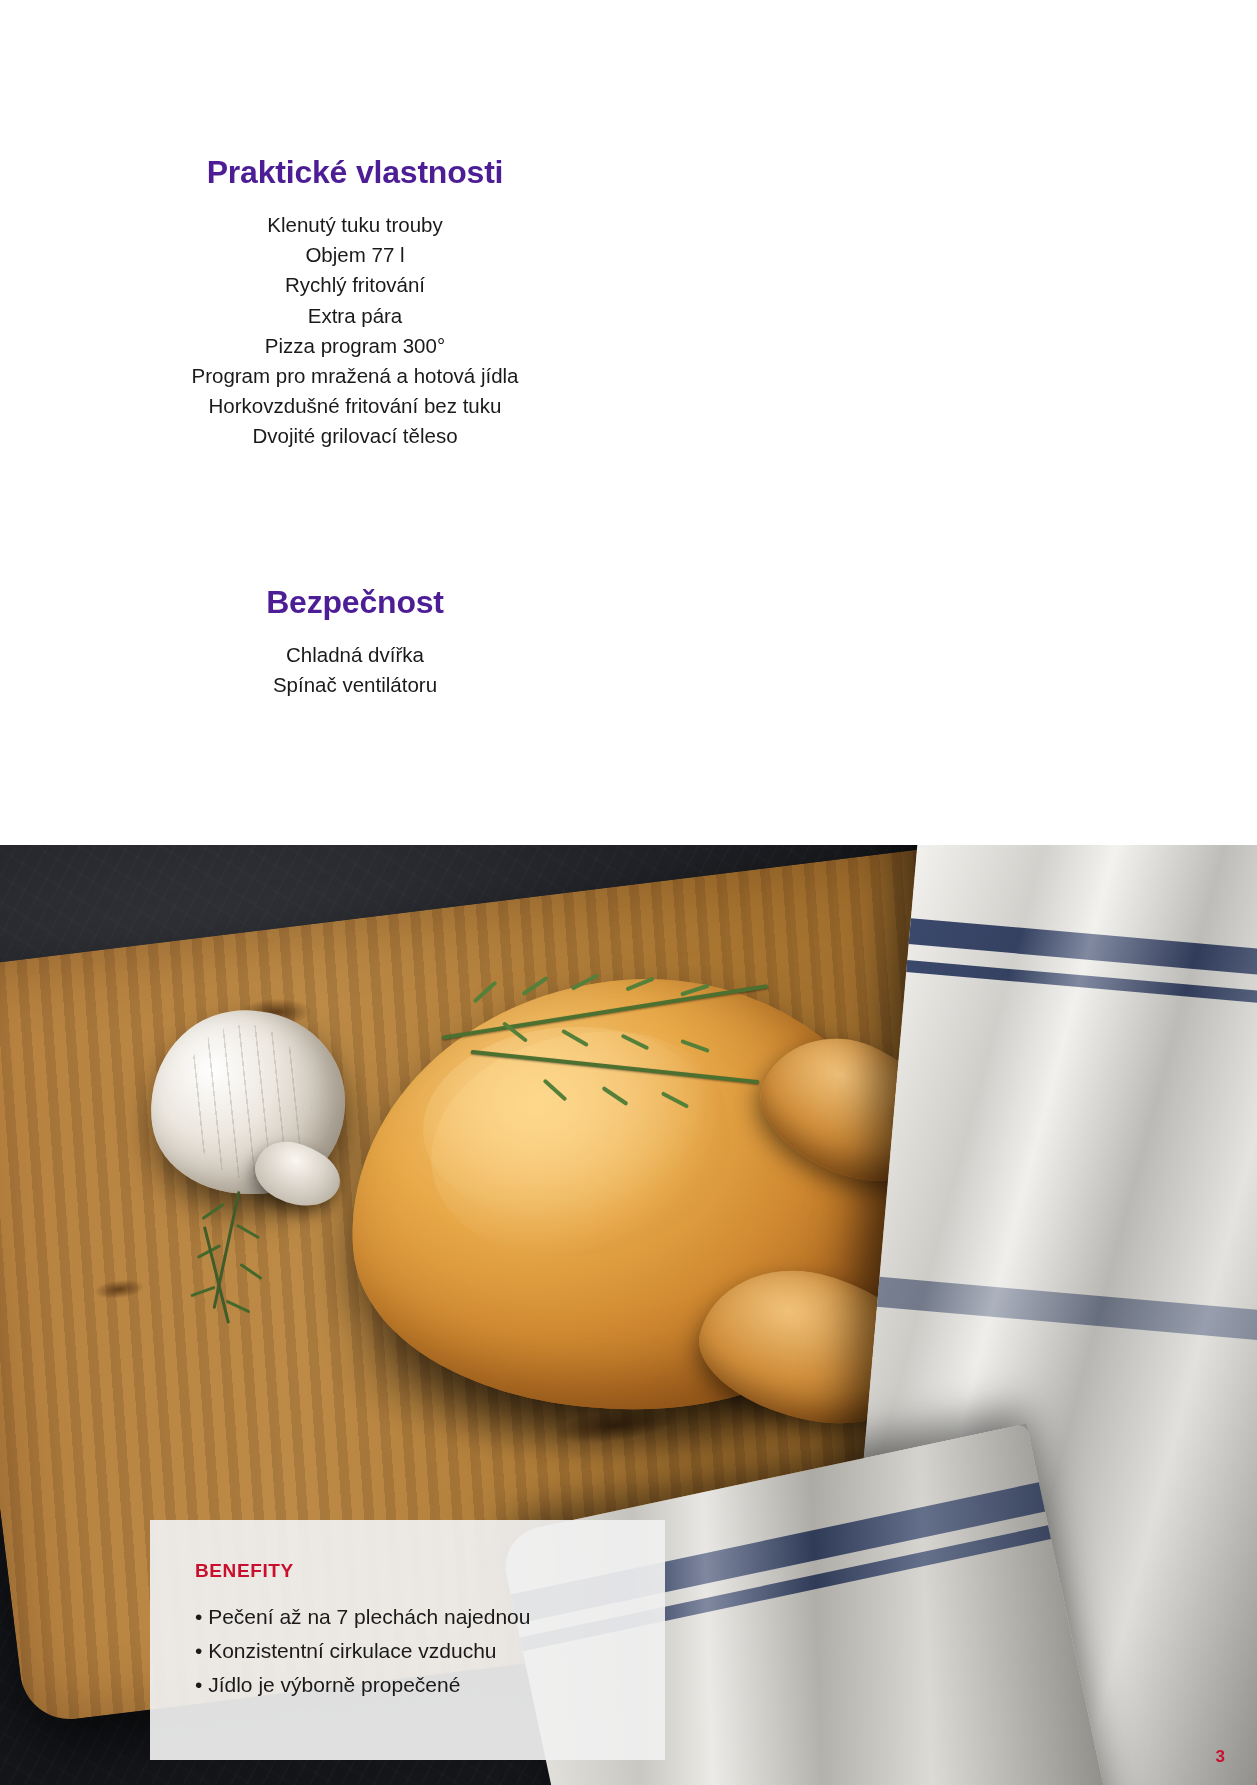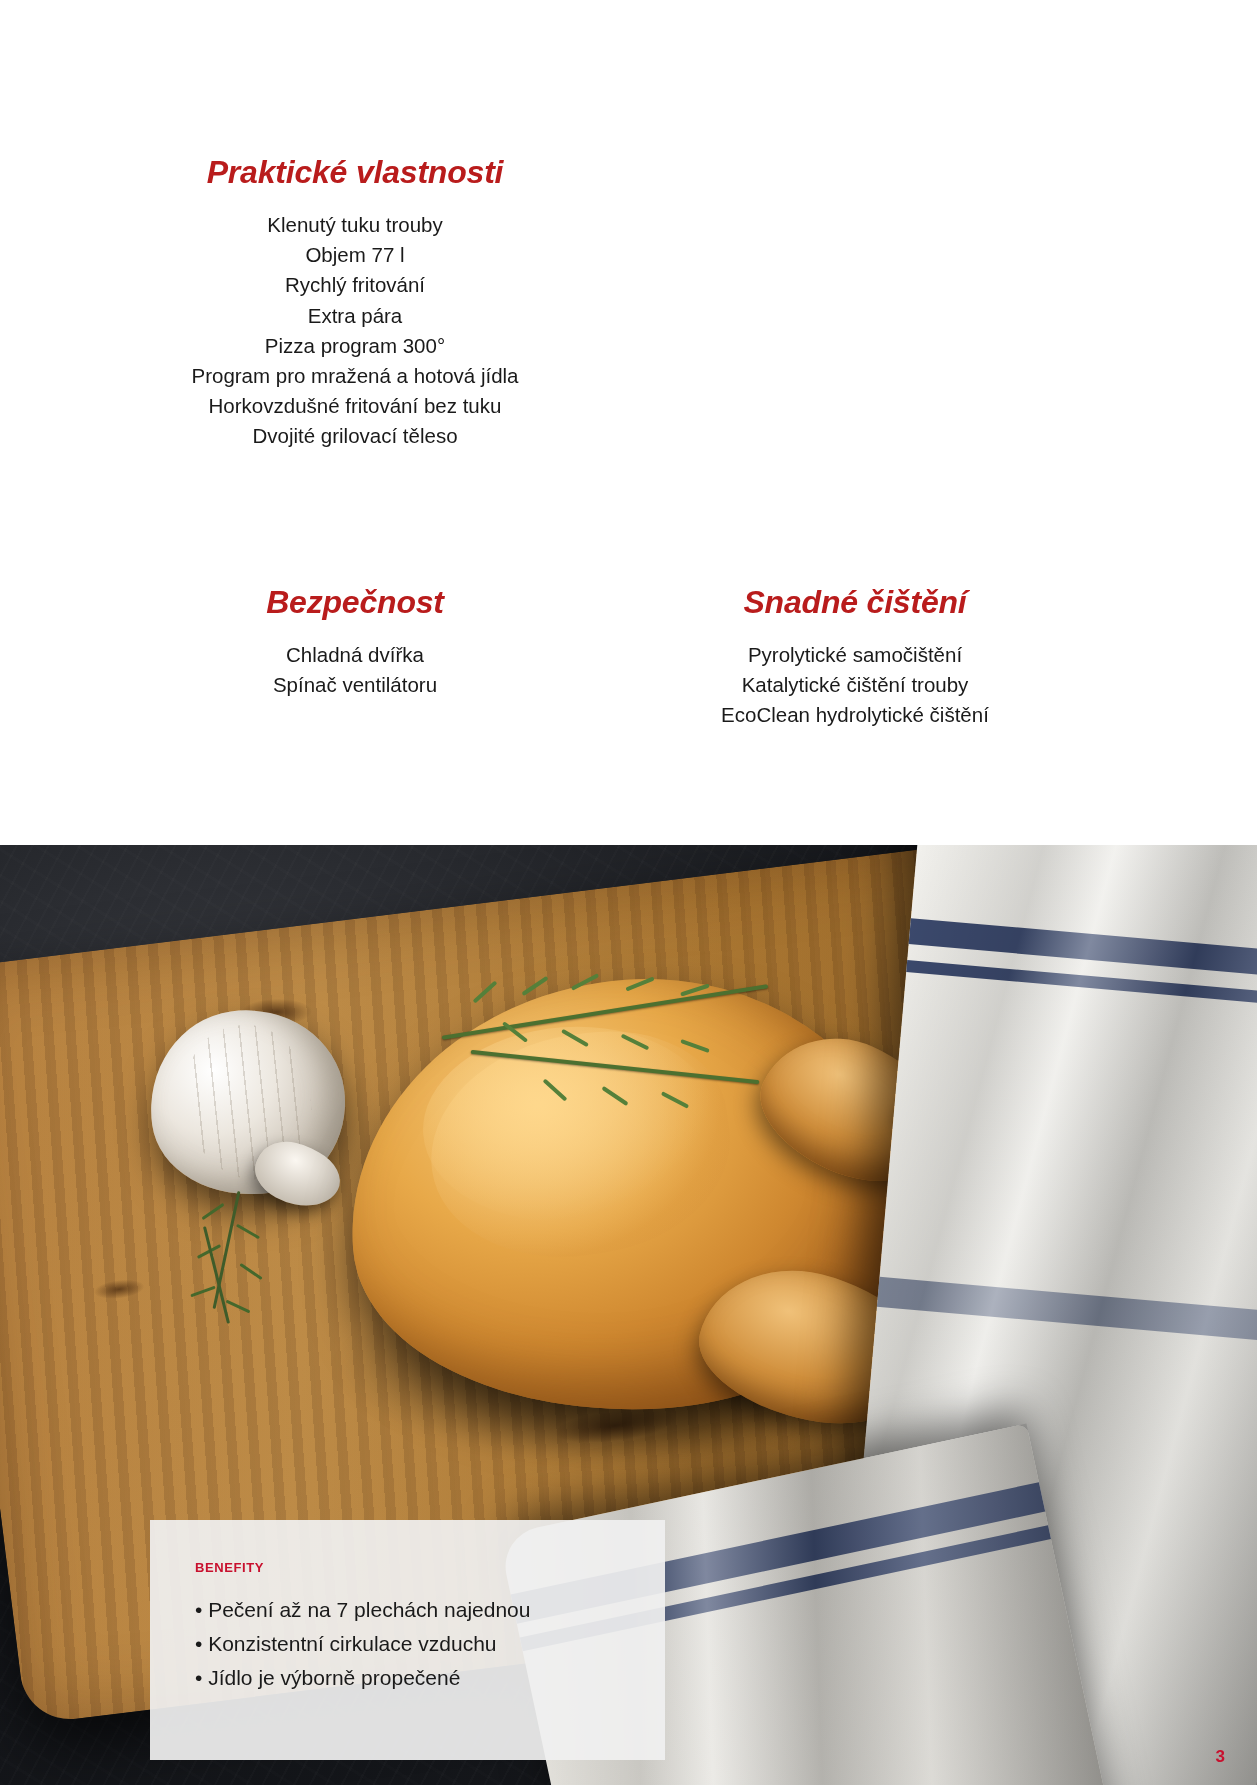--- a/index.html
+++ b/index.html
@@ -31,27 +31,26 @@
     width: 1257px;
     height: 840px;
   }
 
   .feat-block {
     position: absolute;
     text-align: center;
   }
 
   .feat-title {
-    color: #b91c1c;
+    color: #4c1d95;
     font-weight: bold;
     font-size: 32px;
     letter-spacing: -0.2px;
     margin: 0 0 20px 0;
     line-height: 1.1;
-    font-style: italic;
   }
 
   .feat-list {
     list-style: none;
     margin: 0;
     padding: 0;
     color: #1a1a1a;
     font-size: 20.5px;
     line-height: 1.47;
     font-weight: 400;
@@ -305,21 +304,21 @@
     top: 1520px;
     width: 515px;
     height: 240px;
     background: rgba(240, 240, 240, 0.93);
     padding: 40px 0 0 45px;
     box-sizing: border-box;
   }
   .benefits-title {
     color: #c8102e;
     font-weight: bold;
-    font-size: 13px;
+    font-size: 19px;
     letter-spacing: .6px;
     margin: 0 0 18px 0;
   }
   .benefits-list {
     list-style: none;
     margin: 0;
     padding: 0;
     color: #1a1a1a;
     font-size: 21px;
     line-height: 1.62;
@@ -363,28 +362,20 @@
 
 
     <div class="feat-block" id="block-safety">
       <h2 class="feat-title">Bezpečnost</h2>
       <ul class="feat-list">
         <li>Chladná dvířka</li>
         <li>Spínač ventilátoru</li>
       </ul>
     </div>
 
-    <div class="feat-block" id="block-cleaning">
-      <h2 class="feat-title">Snadné čištění</h2>
-      <ul class="feat-list">
-        <li>Pyrolytické samočištění</li>
-        <li>Katalytické čištění trouby</li>
-        <li>EcoClean hydrolytické čištění</li>
-      </ul>
-    </div>
 
   </div>
 
   <div class="photo">
     <div class="photo-bg"></div>
     <div class="photo-texture"></div>
 
     <div class="board">
       <div class="board-knot k1"></div>
       <div class="board-knot k2"></div>

